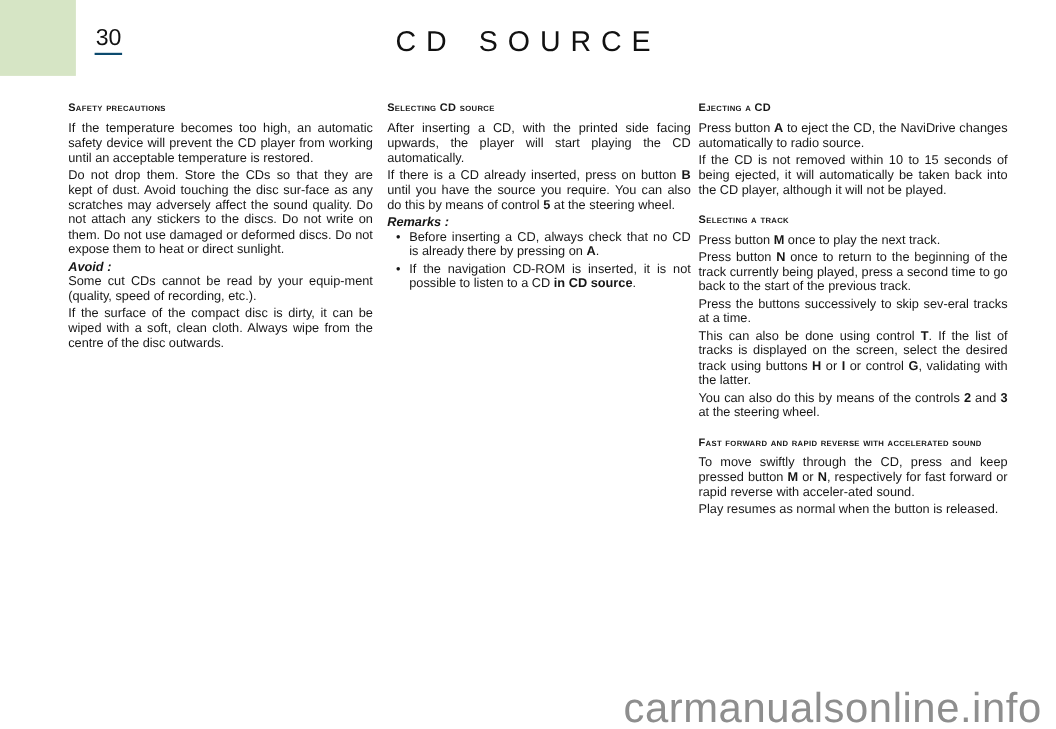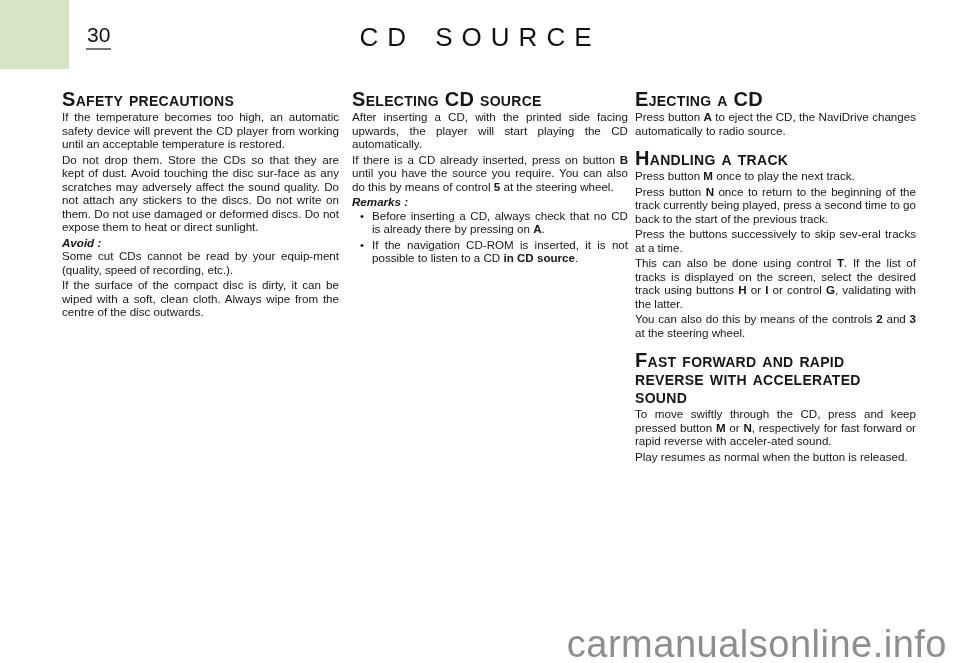--- a/index.html
+++ b/index.html
@@ -17,21 +17,21 @@
   }
   .green-block {
     position: absolute; left: 0; top: 0;
     width: 69px; height: 69px;
     background: #d6e5c5;
   }
   .page-number {
     position: absolute; left: 86px; top: 24px;
     font-size: 21px; line-height: 22px;
     color: #111;
-    border-bottom: 2px solid #737373;
+    border-bottom: 2px solid #0c4a6e;
     padding: 0 1px 2px 1px;
   }
   .page-title {
     position: absolute; left: 0; top: 22px;
     width: 960px;
     margin: 0;
     text-align: center;
     font-size: 26px;
     font-weight: normal;
     letter-spacing: 9px;
@@ -45,21 +45,21 @@
     font-size: 11.6px;
     line-height: 13.5px;
     color: #161616;
   }
   #col1 { left: 62px;  width: 277px; }
   #col2 { left: 352px; width: 276px; }
   #col3 { left: 635px; width: 281px; }
   .blk.heading {
     font-weight: bold;
     font-variant: small-caps;
-    font-size: 20px;
+    font-size: 10px;
     line-height: 18px;
     letter-spacing: 0.3px;
     margin: 12px 0 2px 0;
     text-align: left;
   }
   .blk.heading:first-child { margin-top: 0; }
   .blk.para { margin: 0 0 2px 0; }
   .blk.label { font-weight: bold; margin: 2px 0 0 0; text-align: left; font-style: italic; }
   .blk.bullet {
     position: relative;
@@ -99,21 +99,22 @@
       <div class="blk heading">Selecting CD source</div>
       <div class="blk para">After inserting a CD, with the printed side facing upwards, the player will start playing the CD automatically.</div>
       <div class="blk para">If there is a CD already inserted, press on button <b>B</b> until you have the source you require. You can also do this by means of control <b>5</b> at the steering wheel.</div>
       <div class="blk label">Remarks :</div>
       <div class="blk bullet"><span class="dot">•</span><span>Before inserting a CD, always check that no CD is already there by pressing on <b>A</b>.</span></div>
       <div class="blk bullet"><span class="dot">•</span><span>If the navigation CD-ROM is inserted, it is not possible to listen to a CD <b>in CD source</b>.</span></div>
     </div>
   <div class="col" id="col3">
       <div class="blk heading">Ejecting a CD</div>
       <div class="blk para">Press button <b>A</b> to eject the CD, the NaviDrive changes automatically to radio source.</div>
-      <div class="blk heading">Handling a track</div>
+      <div class="blk para">If the CD is not removed within 10 to 15 seconds of being ejected, it will automatically be taken back into the CD player, although it will not be played.</div>
+      <div class="blk heading">Selecting a track</div>
       <div class="blk para">Press button <b>M</b> once to play the next track.</div>
       <div class="blk para">Press button <b>N</b> once to return to the beginning of the track currently being played, press a second time to go back to the start of the previous track.</div>
       <div class="blk para">Press the buttons successively to skip sev-eral tracks at a time.</div>
       <div class="blk para">This can also be done using control <b>T</b>. If the list of tracks is displayed on the screen, select the desired track using buttons <b>H</b> or <b>I</b> or control <b>G</b>, validating with the latter.</div>
       <div class="blk para">You can also do this by means of the controls <b>2</b> and <b>3</b> at the steering wheel.</div>
       <div class="blk heading">Fast forward and rapid reverse with accelerated sound</div>
       <div class="blk para">To move swiftly through the CD, press and keep pressed button <b>M</b> or <b>N</b>, respectively for fast forward or rapid reverse with acceler-ated sound.</div>
       <div class="blk para">Play resumes as normal when the button is released.</div>
     </div>
 

